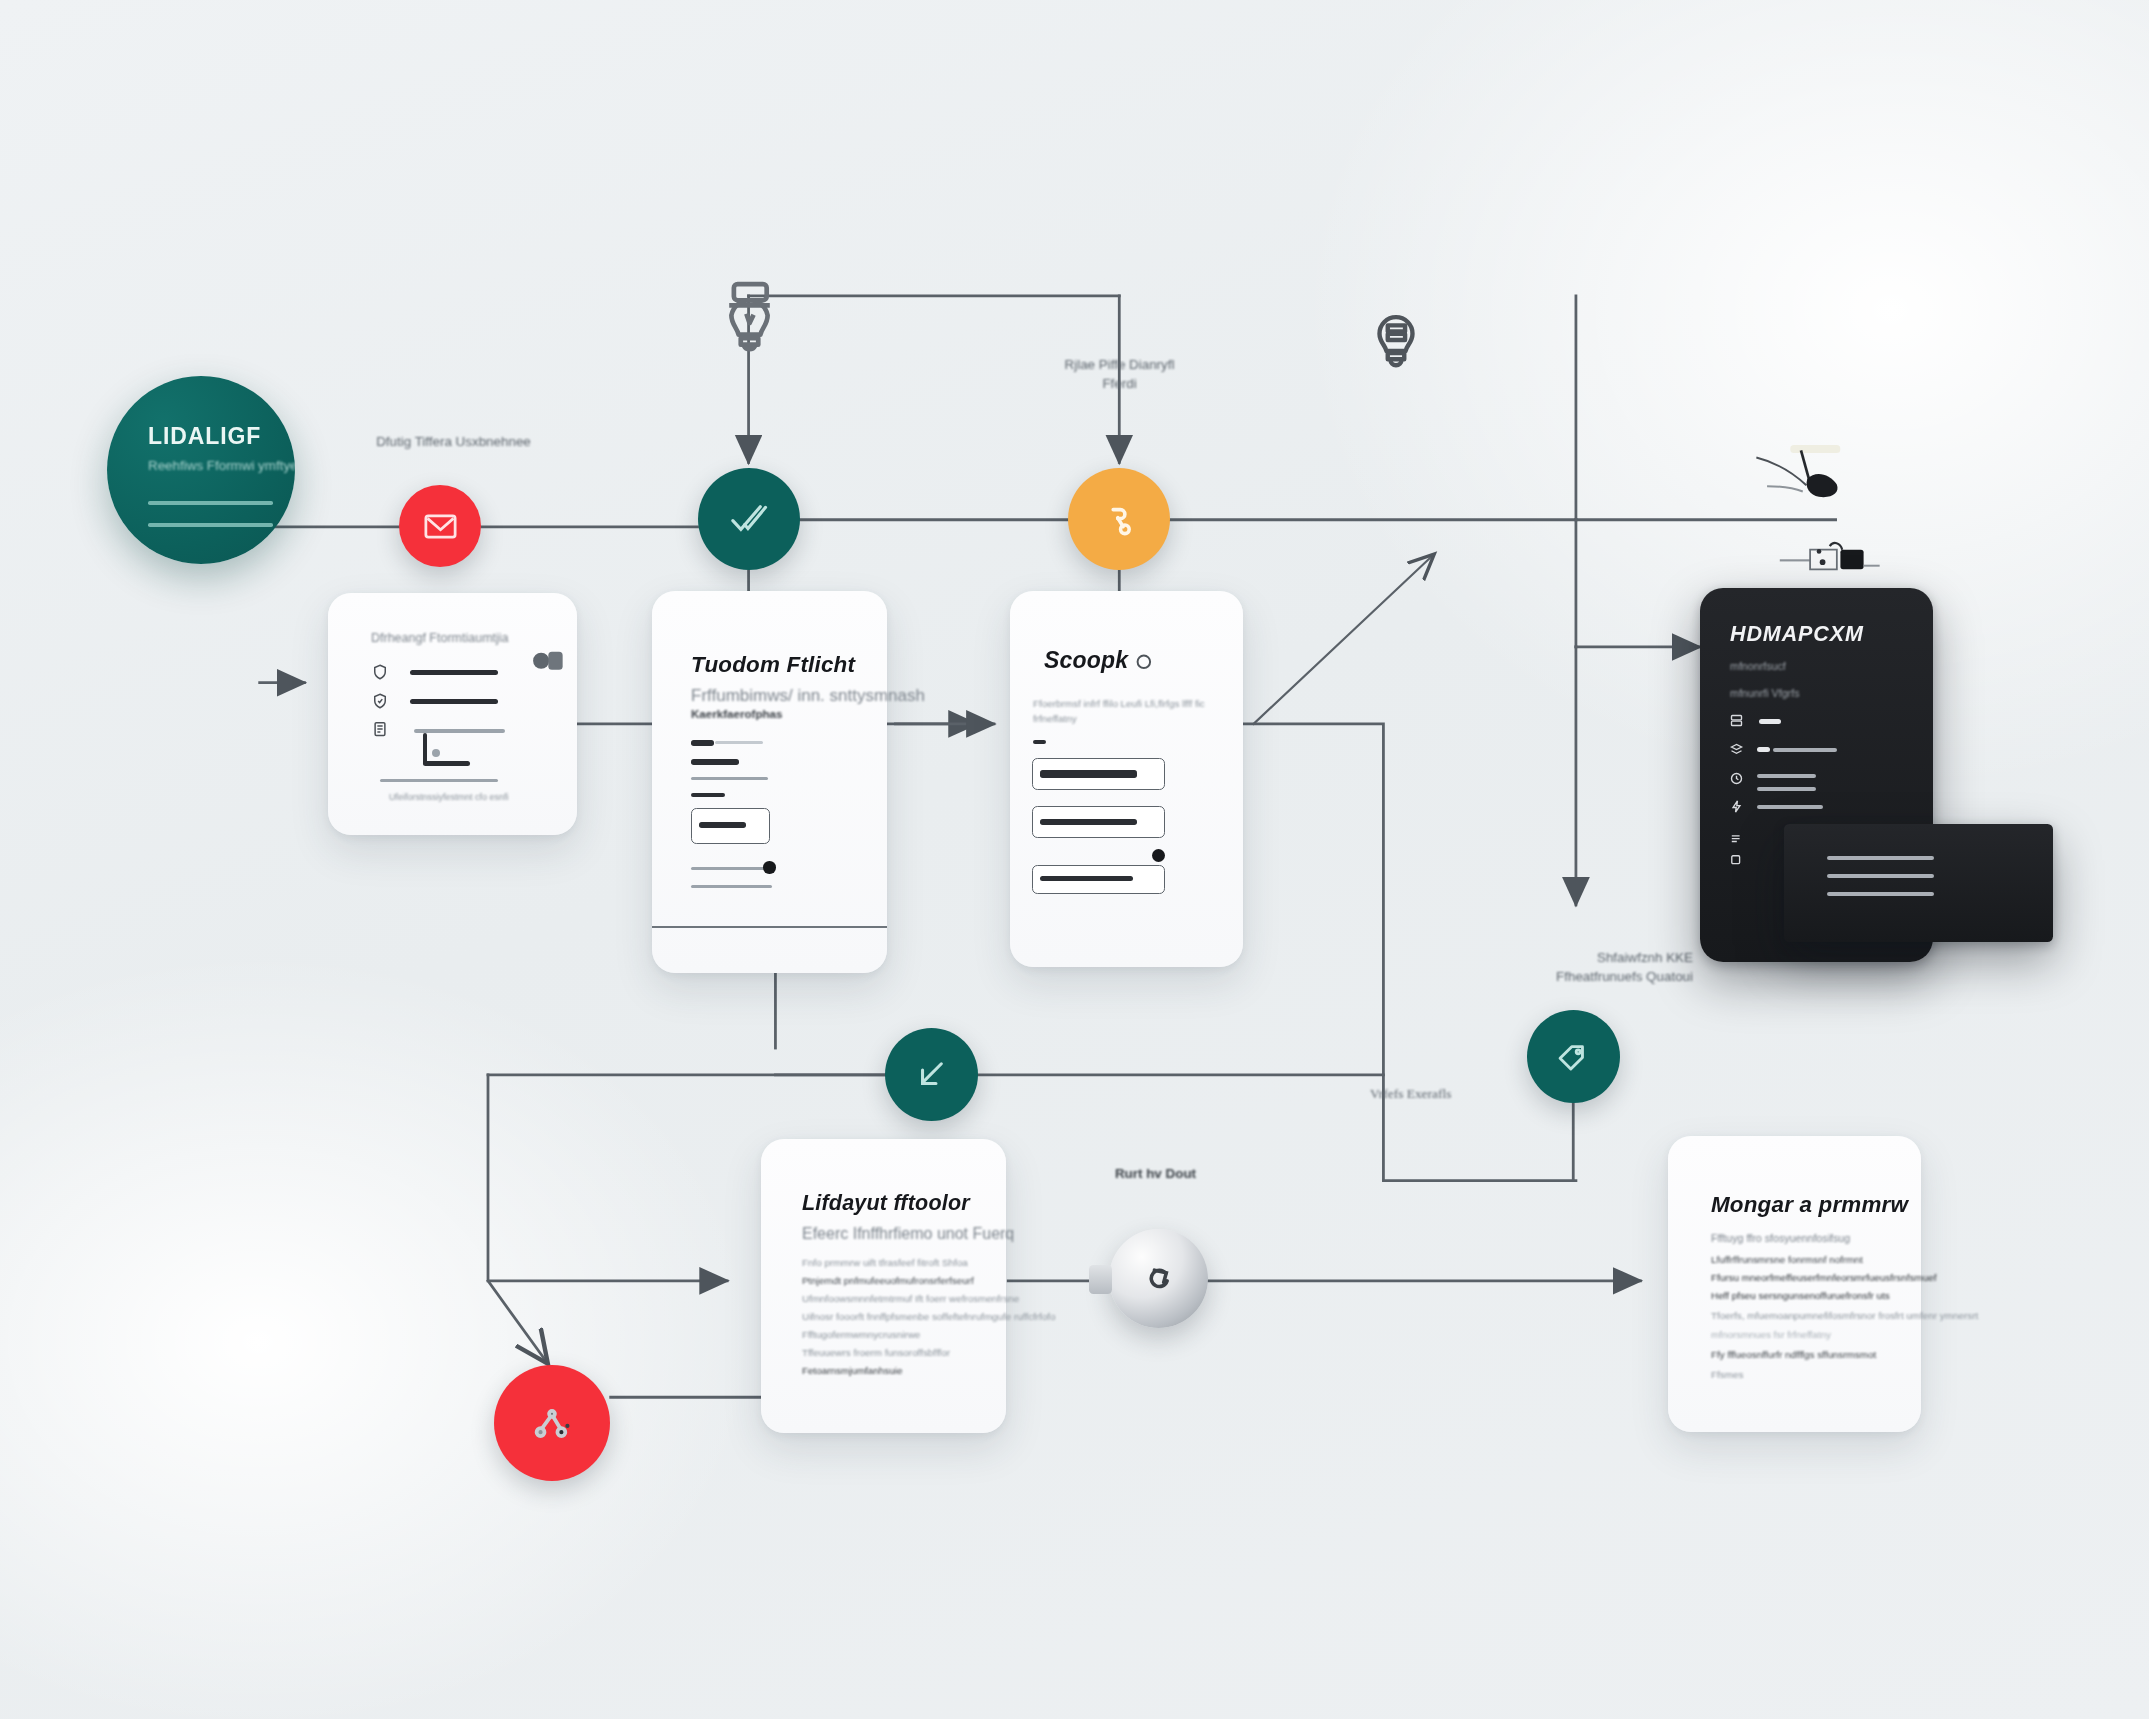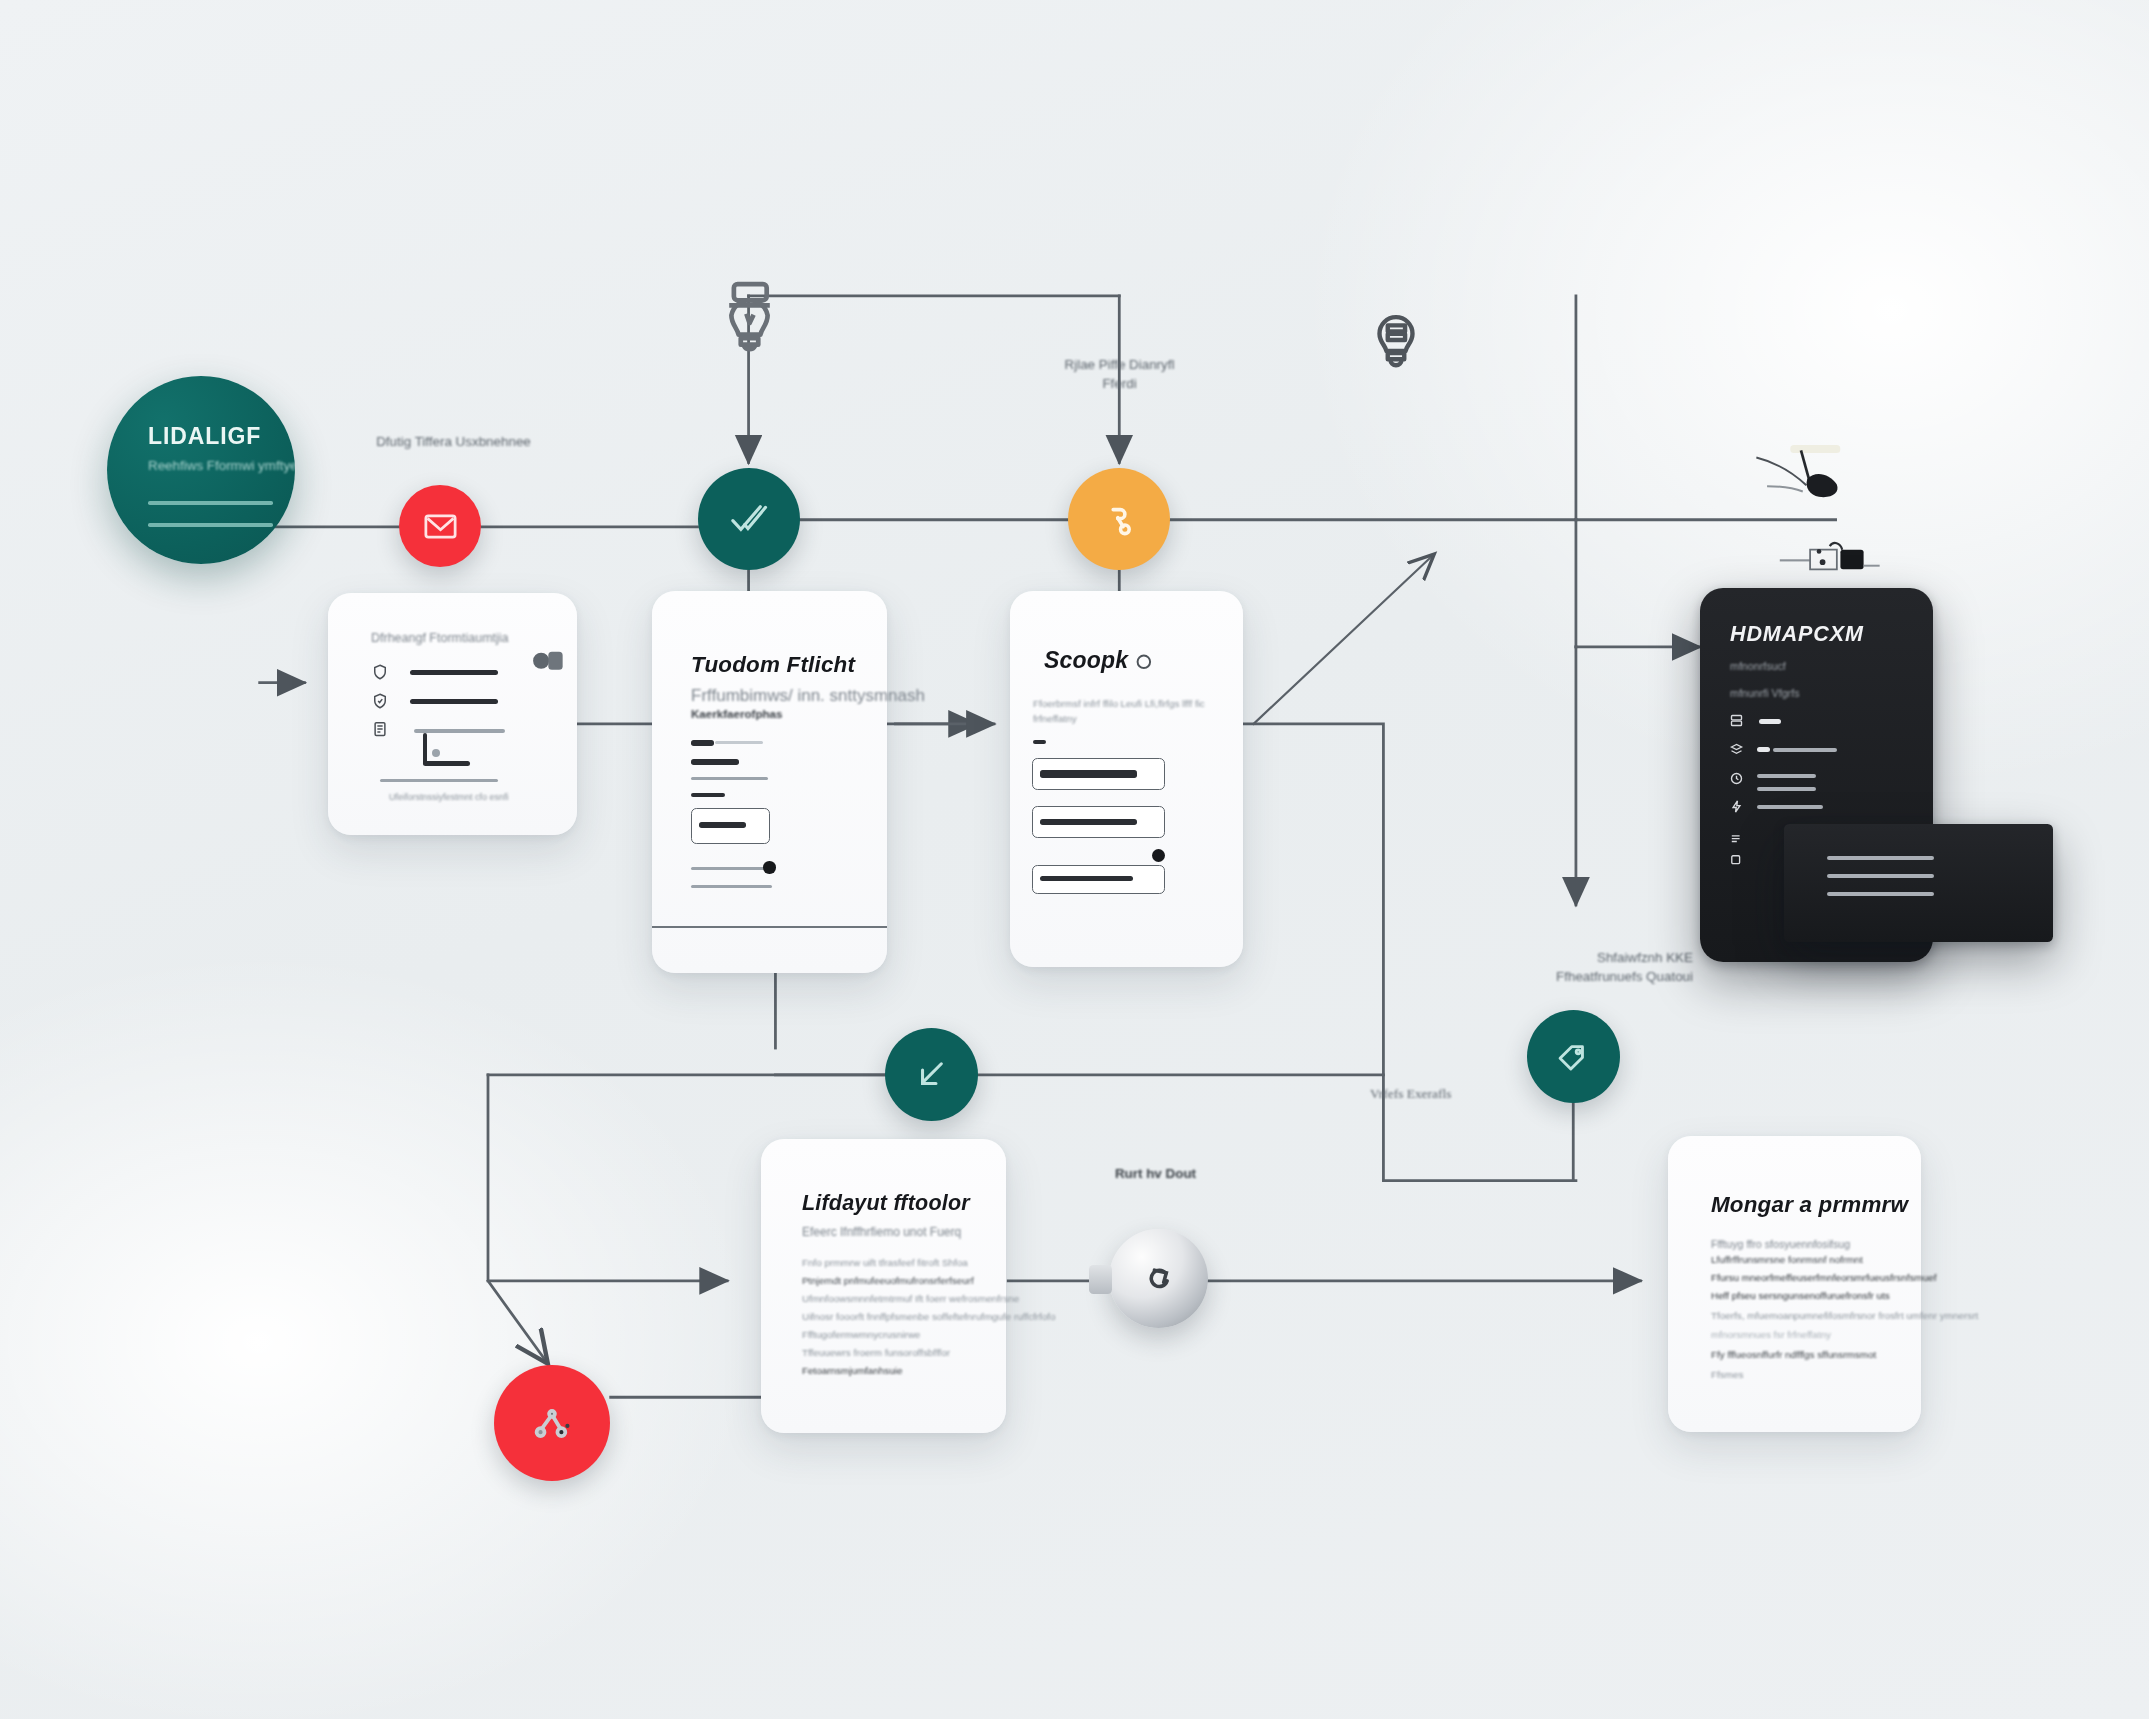--- a/index.html
+++ b/index.html
@@ -439,34 +439,34 @@
   </div>
 
   <div class="card dark" style="left:1784px;top:824px;width:269px;height:118px;border-radius:5.4px;">
     <div class="bar light" style="left:43px;top:32px;width:107px;height:3.6px;"></div>
     <div class="bar light" style="left:43px;top:50px;width:107px;height:3.6px;"></div>
     <div class="bar light" style="left:43px;top:68px;width:107px;height:3.6px;"></div>
   </div>
 
   <div class="card" style="left:761px;top:1139px;width:245px;height:294px;">
     <div class="card-title" style="left:41px;top:52px;font-size:21.5px;">Lifdayut fftoolor</div>
-    <div class="card-sub" style="left:41px;top:86px;font-size:12px;">Efeerc Ifnffhrfiemo unot Fuerq</div>
+    <div class="card-sub" style="left:41px;top:86px;font-size:16px;">Efeerc Ifnffhrfiemo unot Fuerq</div>
 
     <div class="ghostline" style="left:41px;top:118px;font-size:9.9px;">Fnfo prmmrw uift tfrasfeef fitroft Shfoa</div>
     <div class="ghostline" style="left:41px;top:136px;font-size:9.9px;color:#42484e;">Ptnjemdt pnfmufeeuofmufronsrferfseurf</div>
     <div class="ghostline" style="left:41px;top:154px;font-size:9.9px;">Ufmnfoowsmnnfetmtrmuf Ift foerr wefrosmenfrsne</div>
     <div class="ghostline" style="left:41px;top:172px;font-size:9.9px;">Uifnosr fooorft fnnffpfsmenbe soffeftefnrufmgufe ruffcfrfofo</div>
     <div class="ghostline" style="left:41px;top:190px;font-size:9.9px;">Ffftugofermwmnycrusnirwe</div>
     <div class="ghostline" style="left:41px;top:208px;font-size:9.9px;">Tffeuuewrs froerm funsoroffsbfffor</div>
     <div class="ghostline" style="left:41px;top:226px;font-size:9.9px;color:#33383d;">Fetoarnsmjumfanhsuie</div>
   </div>
 
   <div class="card" style="left:1668px;top:1136px;width:253px;height:296px;">
     <div class="card-title" style="left:43px;top:56px;font-size:22.4px;">Mongar a prmmrw</div>
-    <div class="card-sub" style="left:43px;top:102px;font-size:10.7px;">Ffftuyg ffro sfosyuennfosifsug</div>
+    <div class="card-sub" style="left:43px;top:96px;font-size:10.7px;">Ffftuyg ffro sfosyuennfosifsug</div>
 
     <div class="ghostline" style="left:43px;top:118px;font-size:9.9px;color:#3b4046;">Lfuffrffrunsmrsne fonrmsnf nofrmnt</div>
     <div class="ghostline" style="left:43px;top:136px;font-size:9.9px;color:#2c3136;">Ffursu mneorfmeffeuserfmnfeorsmrfueusfrsnfsmuef</div>
     <div class="ghostline" style="left:43px;top:154px;font-size:9.9px;color:#2c3136;">Heff pfseu sersngunsenoffuruefronsfr uts</div>
     <div class="ghostline" style="left:43px;top:174px;font-size:9.9px;">Tfoerfs, mfuemoanpumnefifosmfrsnor frosfrt umfenr ymnersrt</div>
     <div class="ghostline" style="left:43px;top:193px;font-size:9.9px;color:#aab1b8;">mfnorsmnues fsr frfneffatny</div>
     <div class="ghostline" style="left:43px;top:213px;font-size:9.9px;color:#3b4046;">Ffy fffueosnffurfr ndfffgs sffunsrmsmot</div>
     <div class="ghostline" style="left:43px;top:233px;font-size:9.9px;">Ffsmes</div>
   </div>
 

